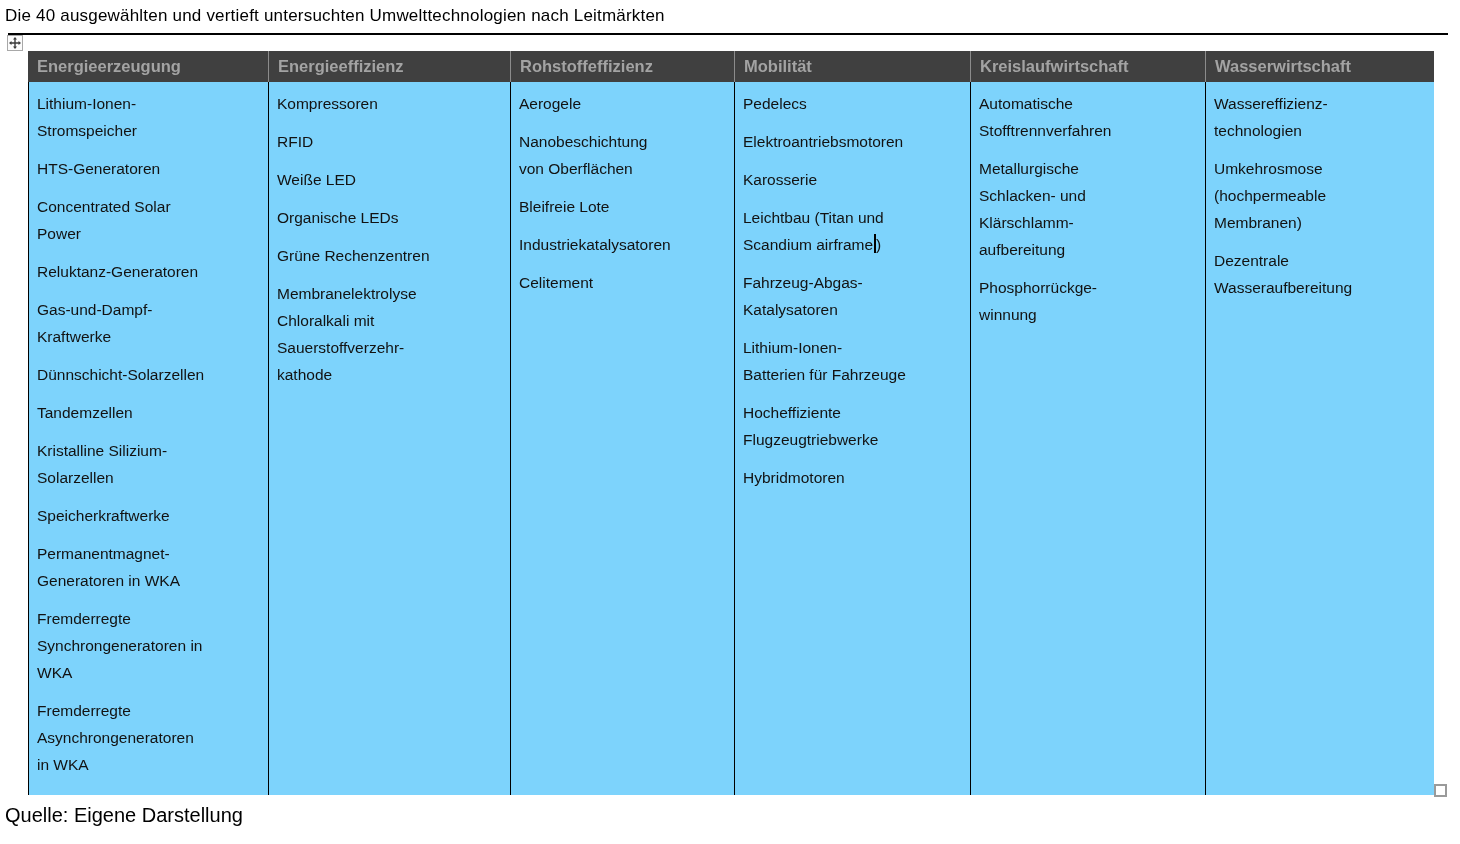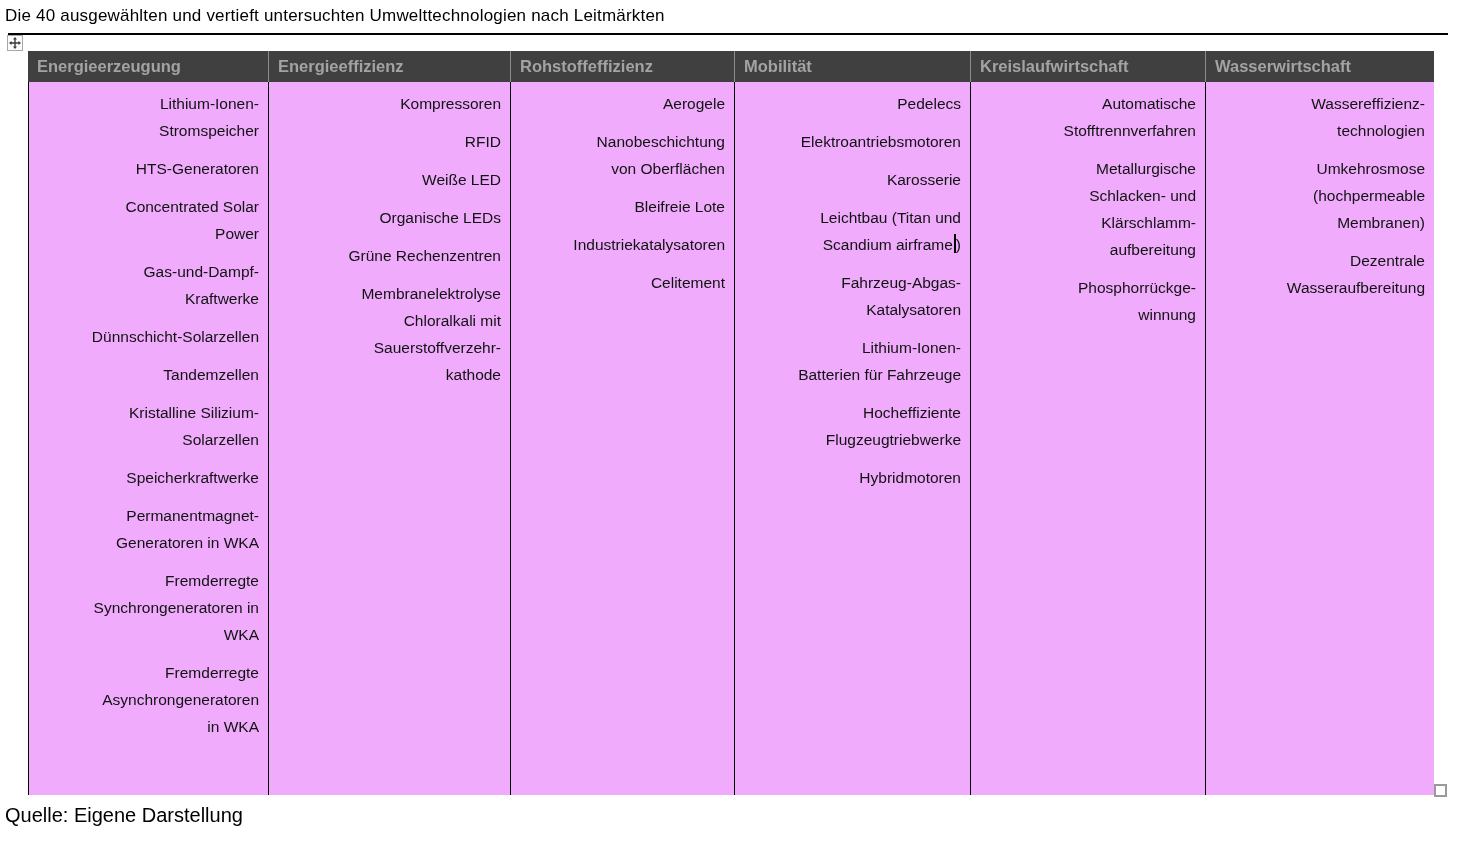--- a/index.html
+++ b/index.html
@@ -21,24 +21,23 @@
   .tbl { position:absolute; left:28px; top:51px; display:flex; }
   .col { box-sizing:border-box; }
   .c0{width:240px}.c1{width:242px}.c2{width:224px}.c3{width:236px}.c4{width:235px}.c5{width:229px}
   .hdr {
     height:31px; background:#404040; color:#a3a3a3;
     display:flex; align-items:center; padding-left:9px; box-sizing:border-box;
     font-weight:bold; font-size:16.5px; white-space:nowrap;
   }
   .col + .col .hdr { border-left:1px solid #8c8c8c; }
   .cellbody {
-    height:713px; background:#f0abfc; box-sizing:border-box;
+    height:713px; background:#7dd3fc; box-sizing:border-box;
     border-left:1px solid #000;
     padding:8px 9px 0 8px;
-    text-align:right;
   }
   .item {
     margin:0 0 11px 0; font-size:15.5px; line-height:27px;
     color:#121212; white-space:pre-line;
   }
   .caret {
     display:inline-block; width:2px; height:19px; background:#000;
     margin:0 0 -3px 1px;
   }
   .resize-handle {
@@ -67,20 +66,21 @@
   <div class="col c0">
     <div class="hdr">
       <span>Energieerzeugung</span>
     </div>
     <div class="cellbody">
       <p class="item">Lithium-Ionen-
 Stromspeicher</p>
       <p class="item">HTS-Generatoren</p>
       <p class="item">Concentrated Solar
 Power</p>
+      <p class="item">Reluktanz-Generatoren</p>
       <p class="item">Gas-und-Dampf-
 Kraftwerke</p>
       <p class="item">Dünnschicht-Solarzellen</p>
       <p class="item">Tandemzellen</p>
       <p class="item">Kristalline Silizium-
 Solarzellen</p>
       <p class="item">Speicherkraftwerke</p>
       <p class="item">Permanentmagnet-
 Generatoren in WKA</p>
       <p class="item">Fremderregte

